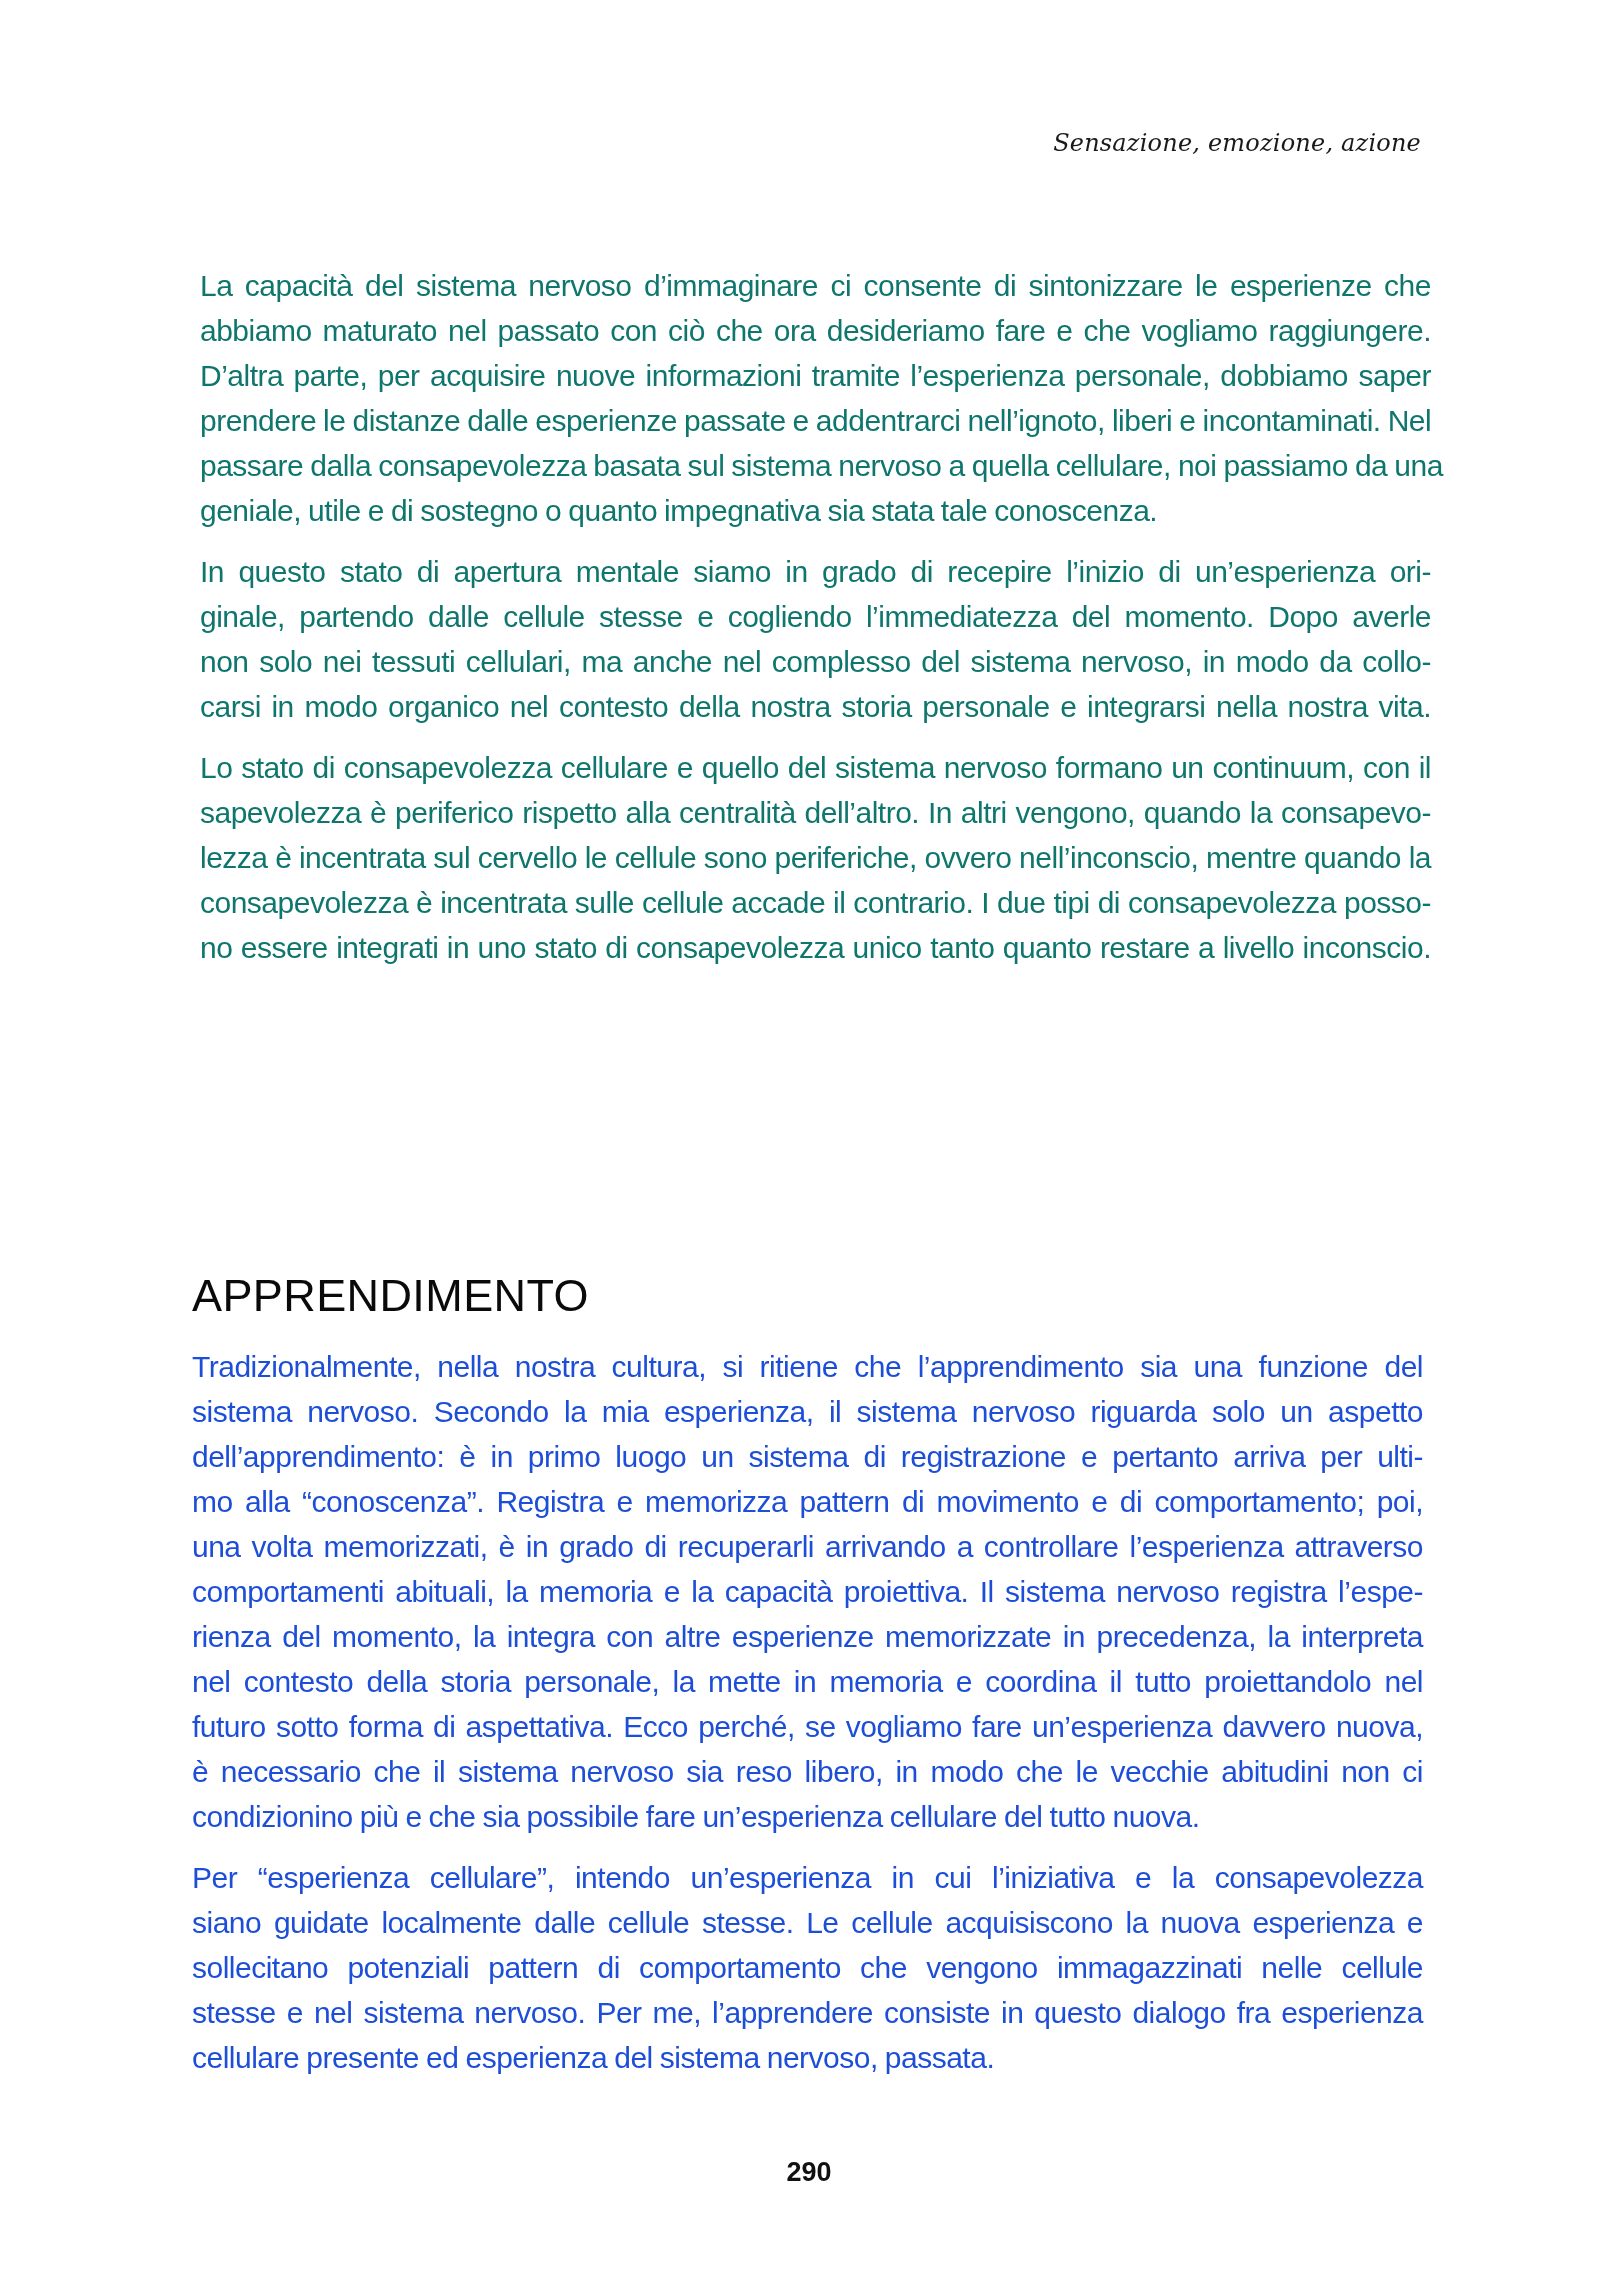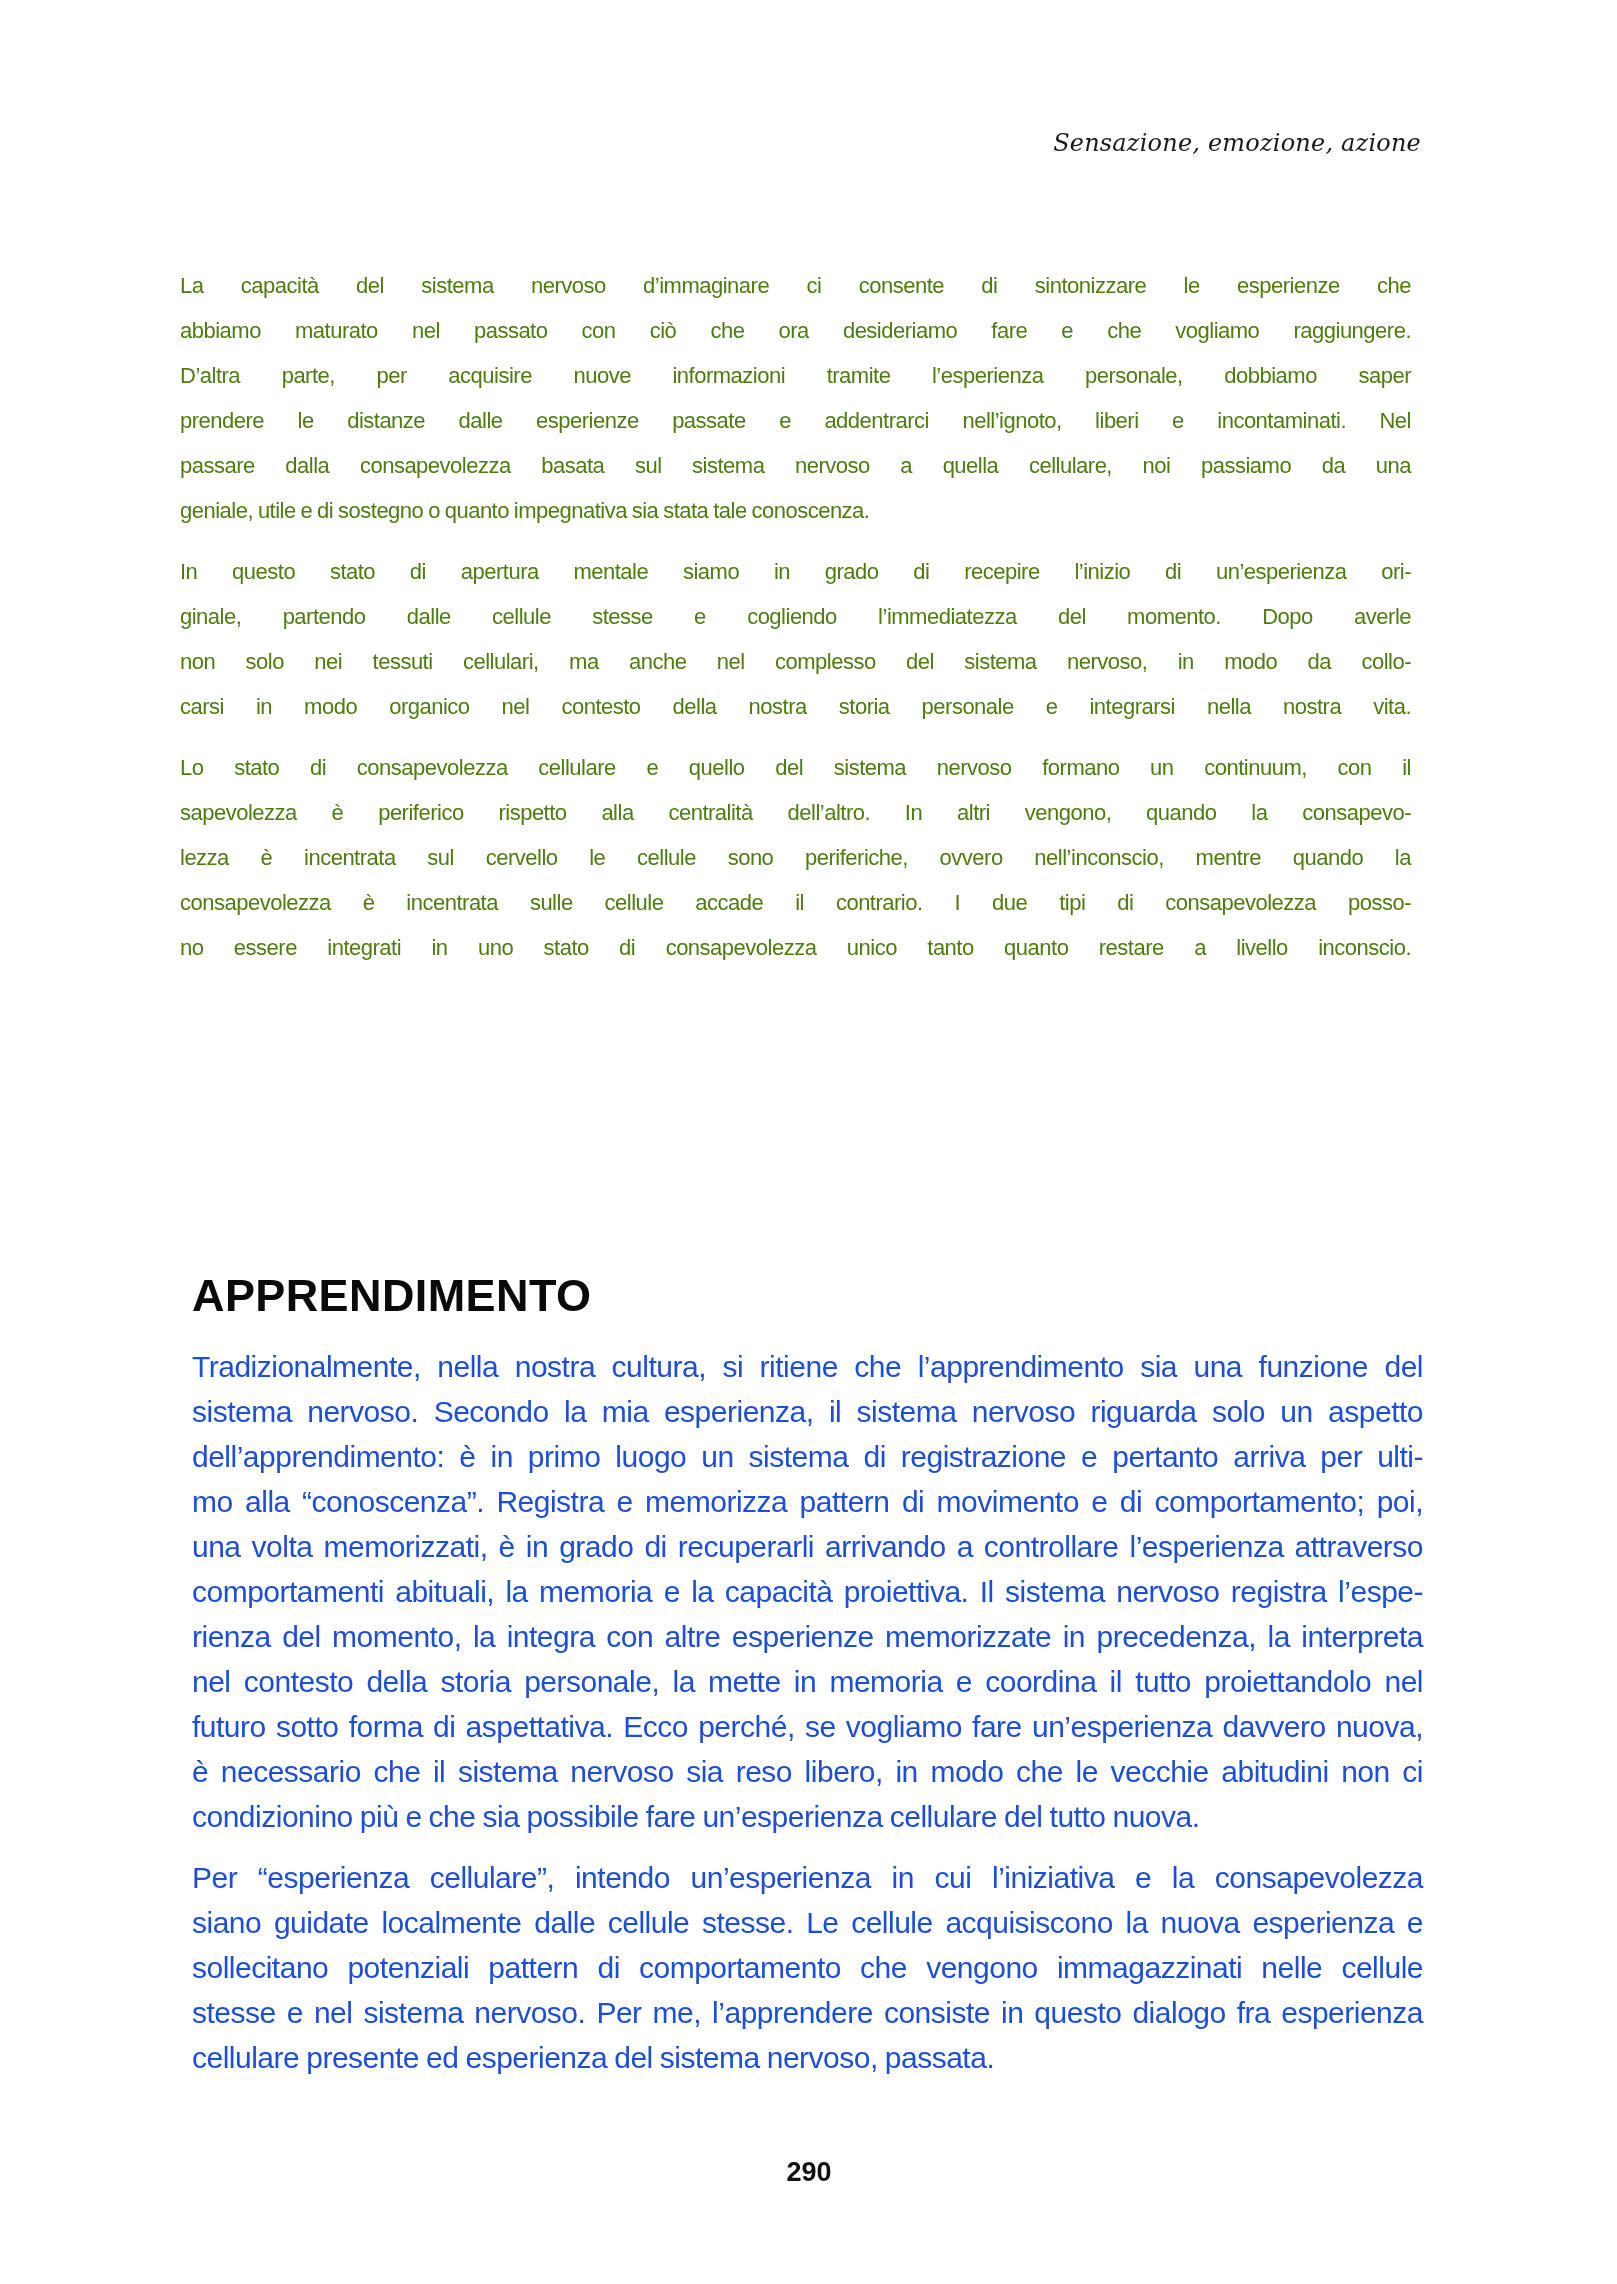--- a/index.html
+++ b/index.html
@@ -19,28 +19,28 @@
       top: 129px;
       right: 197px;
       font-family: "DejaVu Serif", "Liberation Serif", serif;
       font-style: italic;
       font-size: 24px;
       letter-spacing: 0.2px;
       color: #1a1a1a;
     }
     .content {
       position: absolute;
-      left: 180px;
+      left: 200px;
       width: 1231px;
       top: 263px;
       font-family: "Liberation Sans", "DejaVu Sans", sans-serif;
-      font-size: 22px;
+      font-size: 30px;
       line-height: 45px;
       text-align: justify;
-      color: #4d7c0f;
+      color: #0f766e;
     }
     .content p {
       margin: 0 0 16px 0;
       hyphens: manual;
     }
     .line {
       display: block;
       text-align: justify;
       text-align-last: justify;
       white-space: nowrap;
@@ -48,21 +48,21 @@
       word-spacing: -0.8px;
     }
     .line.last {
       text-align-last: left;
     }
     .section-title {
       position: absolute;
       left: 192px;
       top: 1233px;
       font-family: "Liberation Sans", "DejaVu Sans", sans-serif;
-      font-weight: bold;
+      font-weight: normal;
       font-size: 45px;
       letter-spacing: 0.4px;
       color: #0a0a0a;
     }
     .section-body {
       position: absolute;
       left: 192px;
       width: 1231px;
       top: 1344px;
       font-family: "Liberation Sans", "DejaVu Sans", sans-serif;

